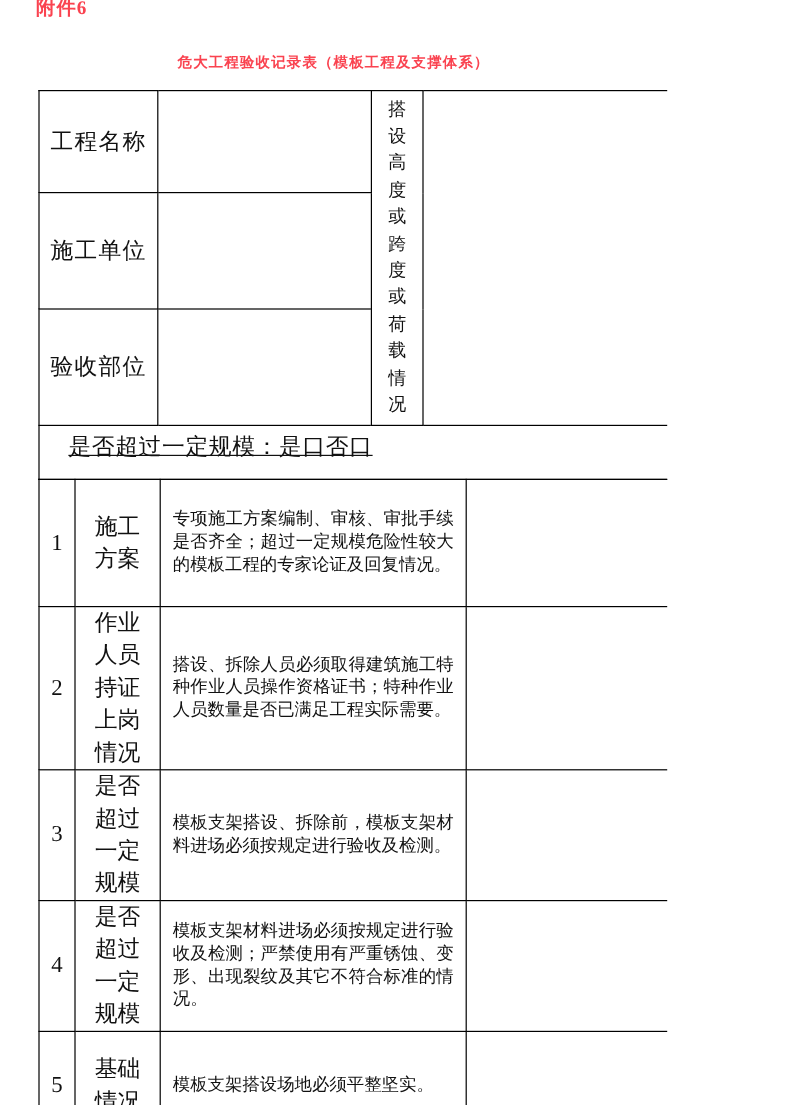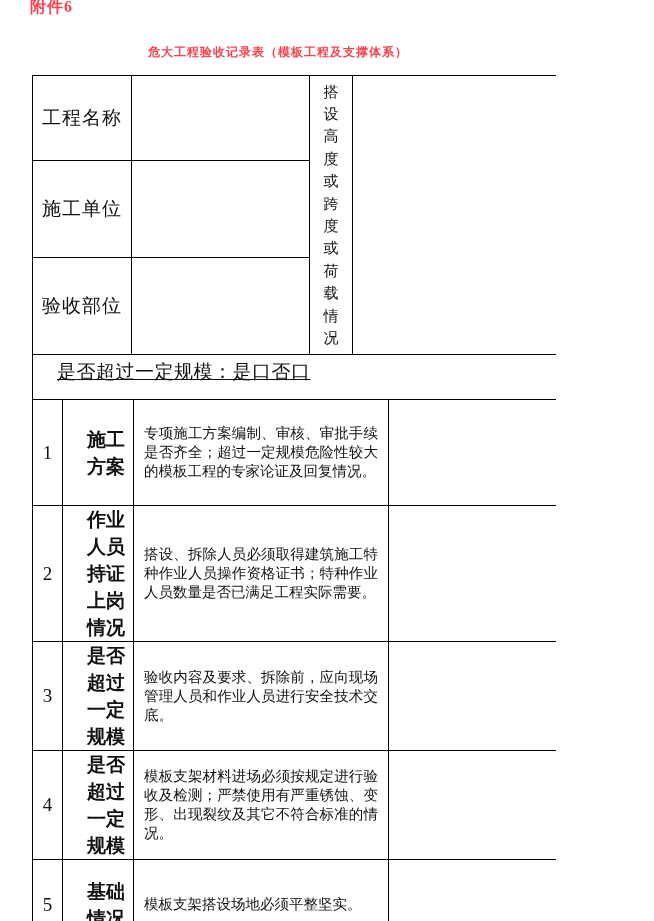--- a/index.html
+++ b/index.html
@@ -74,25 +74,24 @@
     padding: 0 8px;
     line-height: 23px;
     word-break: break-all;
   }
   tr.rhHead { height: 48px; }
   tr.rh106 { height: 106px; }
   tr.rh84  { height: 84px; }
   tr.rh90  { height: 90px; }
   .tB .num { text-align: center; padding: 0 2px; }
   .tB .item {
-    text-align: right;
+    text-align: center;
     padding: 0 8px;
     line-height: 27px;
     word-break: break-all;
-    font-weight: bold;
   }
   .tB .content {
     font-size: 14.5px;
     line-height: 19px;
     padding: 0 10px;
     text-align: justify;
     text-align-last: left;
     word-break: break-all;
   }
   .tB .conclusion { background: #ffffff; }
@@ -160,21 +159,21 @@
       </tr>
       <tr class="rh106">
         <td class="num">2</td>
         <td class="item">作业人员持证上岗情况</td>
         <td class="content">搭设、拆除人员必须取得建筑施工特种作业人员操作资格证书；特种作业人员数量是否已满足工程实际需要。</td>
         <td class="conclusion"></td>
       </tr>
       <tr class="rh84">
         <td class="num">3</td>
         <td class="item">是否超过一定规模</td>
-        <td class="content">验收内容及要求、拆除前，应向现场管理人员和作业人员进行安全技术交底。</td>
+        <td class="content">模板支架搭设、拆除前，模板支架材料进场必须按规定进行验收及检测。</td>
         <td class="conclusion"></td>
       </tr>
       <tr class="rh106">
         <td class="num">4</td>
         <td class="item">是否超过一定规模</td>
         <td class="content">模板支架材料进场必须按规定进行验收及检测；严禁使用有严重锈蚀、变形、出现裂纹及其它不符合标准的情况。</td>
         <td class="conclusion"></td>
       </tr>
       <tr class="rh90">
         <td class="num">5</td>

